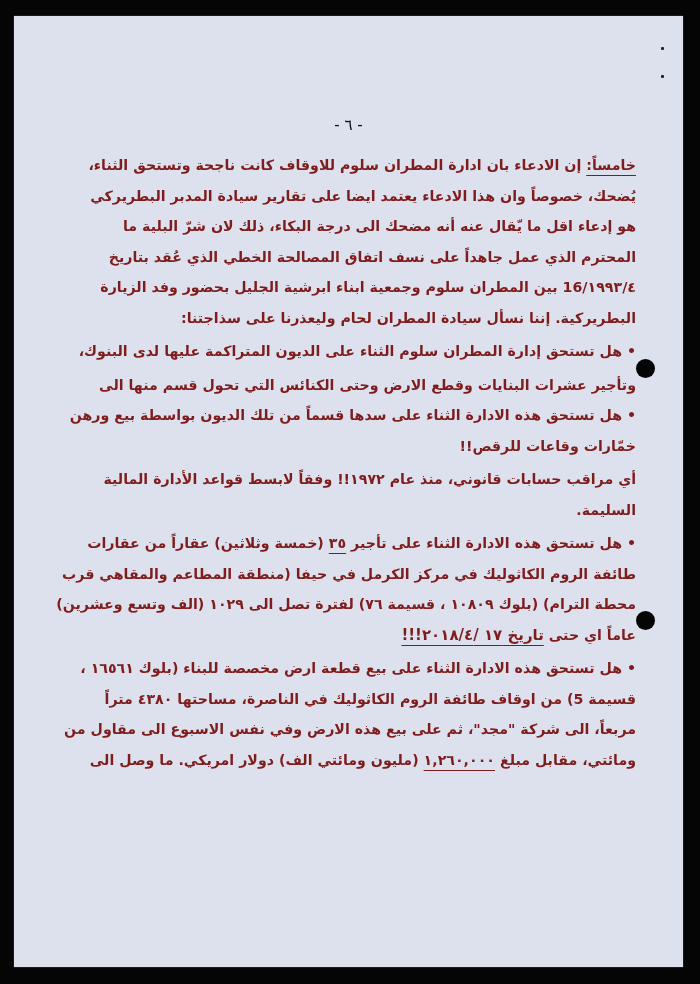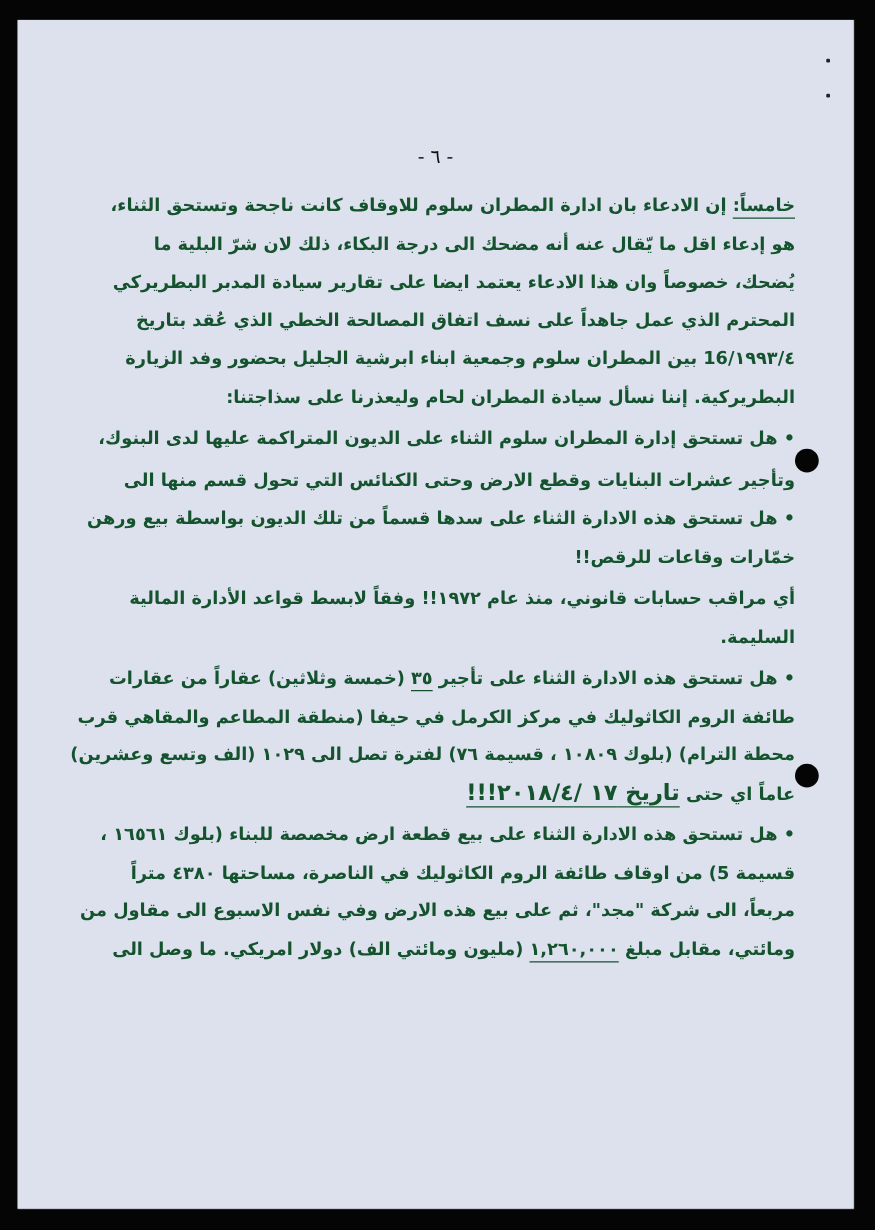--- a/index.html
+++ b/index.html
@@ -33,21 +33,21 @@
     font-size: 15px;
     color: #111;
     direction: rtl;
   }
   .content {
     position: absolute;
     left: 129px;   
     width: 493px;  
     top: 134px;
     direction: rtl;
-    color: #14532d;
+    color: #7f1d1d;
     font-size: 14.2px;
     font-weight: bold;
   }
   .line {
     height: 30.5px;
     line-height: 30.5px;
     text-align: justify;
     text-align-last: justify;
     white-space: nowrap;
     overflow: visible;
@@ -68,22 +68,22 @@
   <div class="hole" style="left:622px; top:595px;"></div>
 
   <div class="page-number">- ٦ -</div>
 
   <div class="content">
 
     <div class="line">
       <span class="u heading">خامساً:</span>
       <span>إن الادعاء بان ادارة المطران سلوم للاوقاف كانت ناجحة وتستحق الثناء،</span>
     </div>
+    <div class="line">يُضحك، خصوصاً وان هذا الادعاء يعتمد ايضا على تقارير سيادة المدبر البطريركي</div>
     <div class="line">هو إدعاء اقل ما يّقال عنه أنه مضحك الى درجة البكاء، ذلك لان شرّ البلية ما</div>
-    <div class="line">يُضحك، خصوصاً وان هذا الادعاء يعتمد ايضا على تقارير سيادة المدبر البطريركي</div>
     <div class="line">المحترم الذي عمل جاهداً على نسف اتفاق المصالحة الخطي الذي عُقد بتاريخ</div>
     <div class="line">١٩٩٣/٤/16 بين المطران سلوم وجمعية ابناء ابرشية الجليل بحضور وفد الزيارة</div>
     <div class="line last">البطريركية. إننا نسأل سيادة المطران لحام وليعذرنا على سذاجتنا:</div>
 
     <div class="gap"></div>
     <div class="line">• هل تستحق إدارة المطران سلوم الثناء على الديون المتراكمة عليها لدى البنوك،</div>
 
     <div class="gap"></div>
     <div class="line">وتأجير عشرات البنايات وقطع الارض وحتى الكنائس التي تحول قسم منها الى</div>
     <div class="line">• هل تستحق هذه الادارة الثناء على سدها قسماً من تلك الديون بواسطة بيع ورهن</div>
@@ -96,21 +96,21 @@
     <div class="gap"></div>
     <div class="line">
       <span>• هل تستحق هذه الادارة الثناء على تأجير</span>
       <span class="u">٣٥</span>
       <span>(خمسة وثلاثين) عقاراً من عقارات</span>
     </div>
     <div class="line">طائفة الروم الكاثوليك في مركز الكرمل في حيفا (منطقة المطاعم والمقاهي قرب</div>
     <div class="line">محطة الترام) (بلوك ١٠٨٠٩ ، قسيمة ٧٦) لفترة تصل الى ١٠٢٩ (الف وتسع وعشرين)</div>
     <div class="line last">
       <span>عاماً اي حتى</span>
-      <span class="u" style="font-size:18px;">تاريخ ١٧ /٢٠١٨/٤!!!</span>
+      <span class="u" style="font-size:15px;">تاريخ ١٧ /٢٠١٨/٤!!!</span>
     </div>
 
     <div class="gap"></div>
     <div class="line">• هل تستحق هذه الادارة الثناء على بيع قطعة ارض مخصصة للبناء (بلوك ١٦٥٦١ ،</div>
     <div class="line">قسيمة 5) من اوقاف طائفة الروم الكاثوليك في الناصرة، مساحتها ٤٣٨٠ متراً</div>
     <div class="line">مربعاً، الى شركة "مجد"، ثم على بيع هذه الارض وفي نفس الاسبوع الى مقاول من</div>
     <div class="line">
       <span>ومائتي، مقابل مبلغ</span>
       <span class="u">١,٢٦٠,٠٠٠</span>
       <span>(مليون ومائتي الف) دولار امريكي. ما وصل الى</span>

